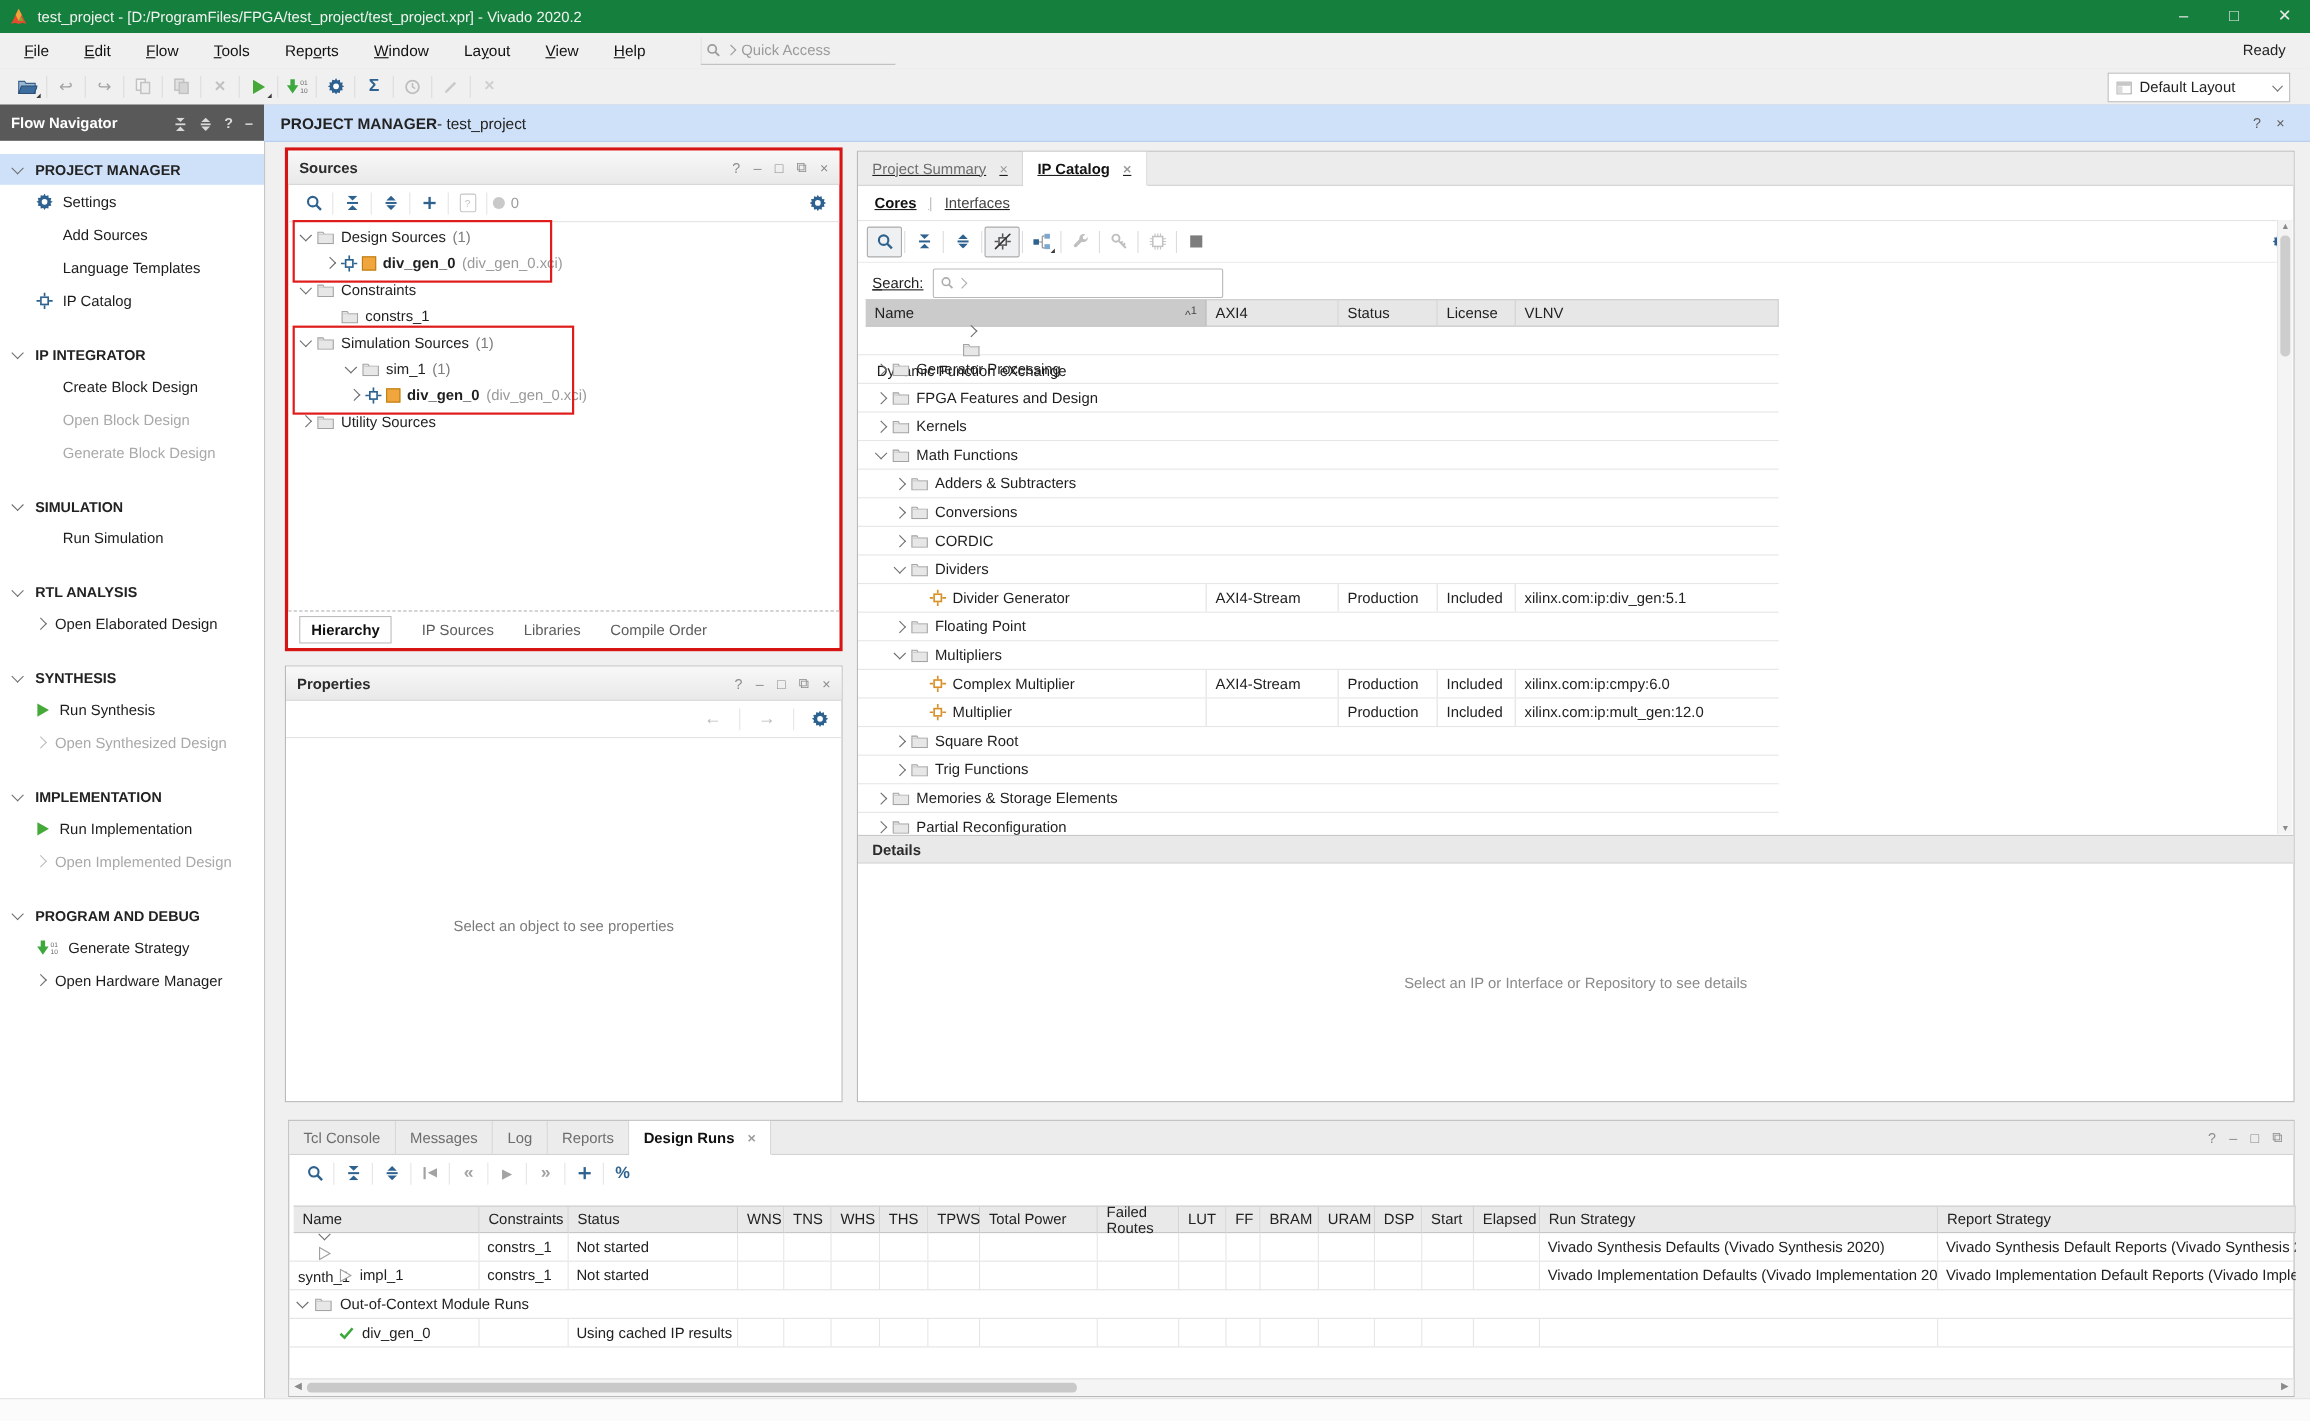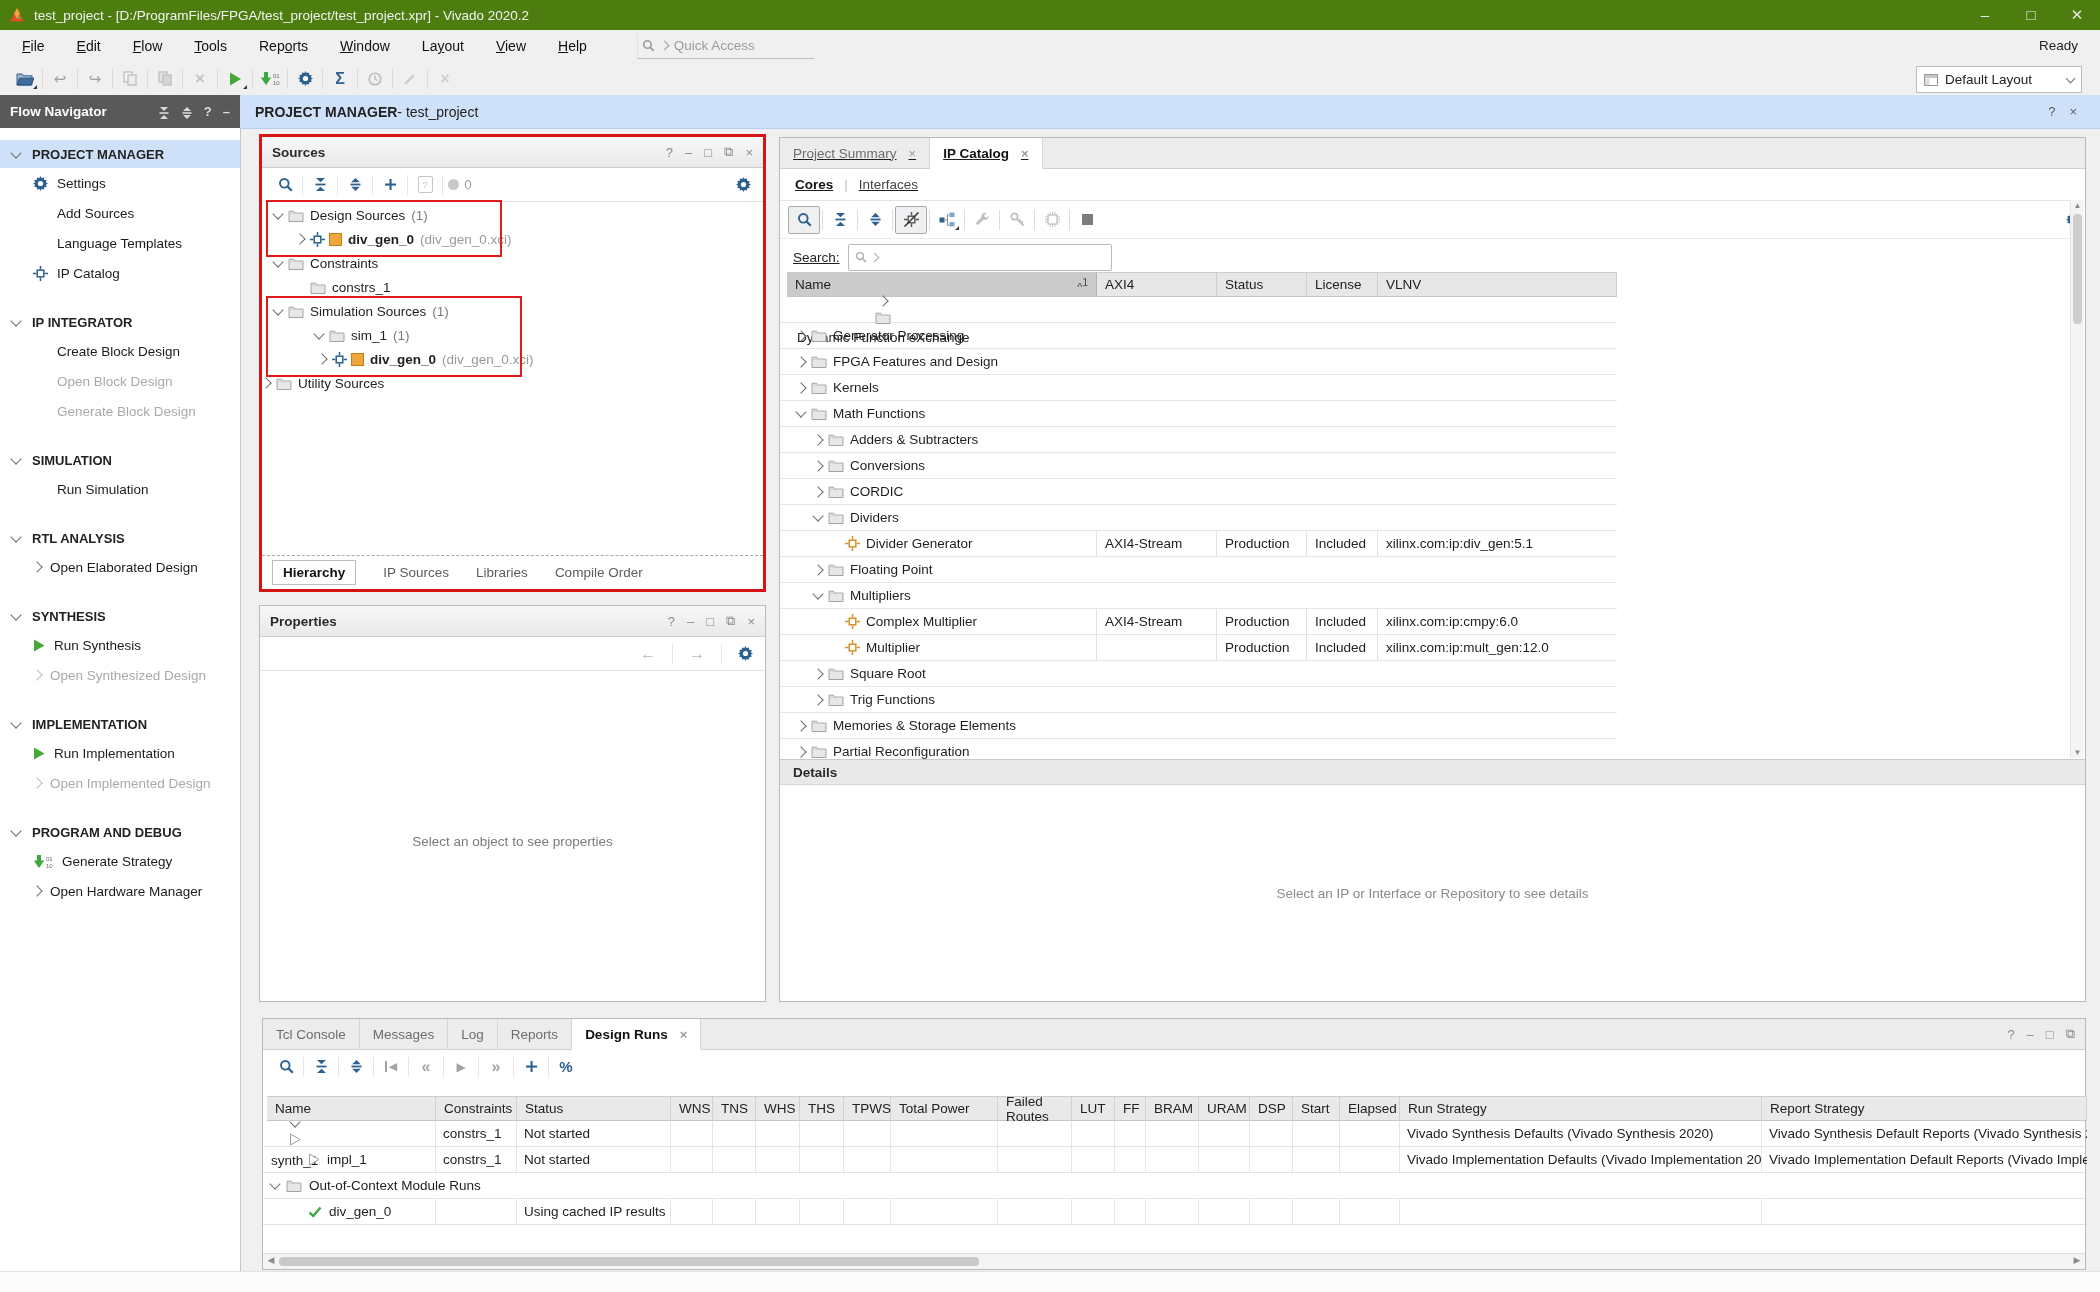--- a/index.html
+++ b/index.html
@@ -1,19 +1,19 @@
 <!DOCTYPE html>
 <html><head>
 <meta charset="utf-8">
 <style>
   html,body{margin:0;padding:0;}
   body{width:2100px;height:1292px;position:relative;overflow:hidden;background:#f0f0f0;
        font-family:"Liberation Sans",sans-serif;font-size:13.5px;color:#1e1e1e;}
   
-  .titlebar{position:absolute;left:0;top:0;right:0;height:30px;background:#4d7c0f;color:#f2f2f2;
+  .titlebar{position:absolute;left:0;top:0;right:0;height:30px;background:#15803d;color:#f2f2f2;
             display:flex;align-items:center;padding-left:8px;}
   .titlebar .ttl{margin-left:8px;font-size:13.5px;}
   .winctl{margin-left:auto;display:flex;align-items:center;height:100%;}
   .winctl span{width:46px;text-align:center;font-size:15px;color:#e8e8e8;line-height:30px;}
   
   .menubar{position:absolute;left:0;top:30px;right:0;height:32px;background:#f0f0f0;
            border-bottom:1px solid #dedede;display:flex;align-items:center;padding-left:6px;}
   .mitem{padding:0 16px;font-size:14px;color:#111;}
   .mitem u{text-decoration:underline;}
   .qa{margin-left:34px;width:168px;display:flex;align-items:center;gap:6px;color:#9b9b9b;
@@ -526,21 +526,21 @@
       <div class="trow" style="padding-left: 56px;">
         <span class="chv r"></span>
         <svg class="ic" width="15" height="15" viewBox="0 0 15 15">
           <rect x="4.2" y="4.2" width="6.6" height="6.6" fill="#fff" stroke="#2d618f" stroke-width="1.5"></rect>
           <path d="M7.5 0v3.4M7.5 11.6V15M0 7.5h3.4M11.6 7.5H15" stroke="#2d618f" stroke-width="1.5"></path>
         </svg>
         <span class="sq"></span>
         <span style="font-weight:bold">div_gen_0</span>
         <span class="sec2">(div_gen_0.xci)</span>
       </div>
-      <div class="trow" style="">
+      <div class="trow" style="padding-left: 12px;">
         <span class="chv r"></span>
         <svg class="ic" width="16" height="13" viewBox="0 0 16 13">
           <path d="M1 12.5V2.2h4.6l1.2 1.9H15v8.4z" fill="#e7e7e7" stroke="#a3a3a3"></path>
           <path d="M1.5 4.2h13" stroke="#cdcdcd"></path>
         </svg>
         <span>Utility Sources</span>
       </div>
     </div>
   <div class="redbox rb1"></div>
   <div class="redbox rb2"></div>

